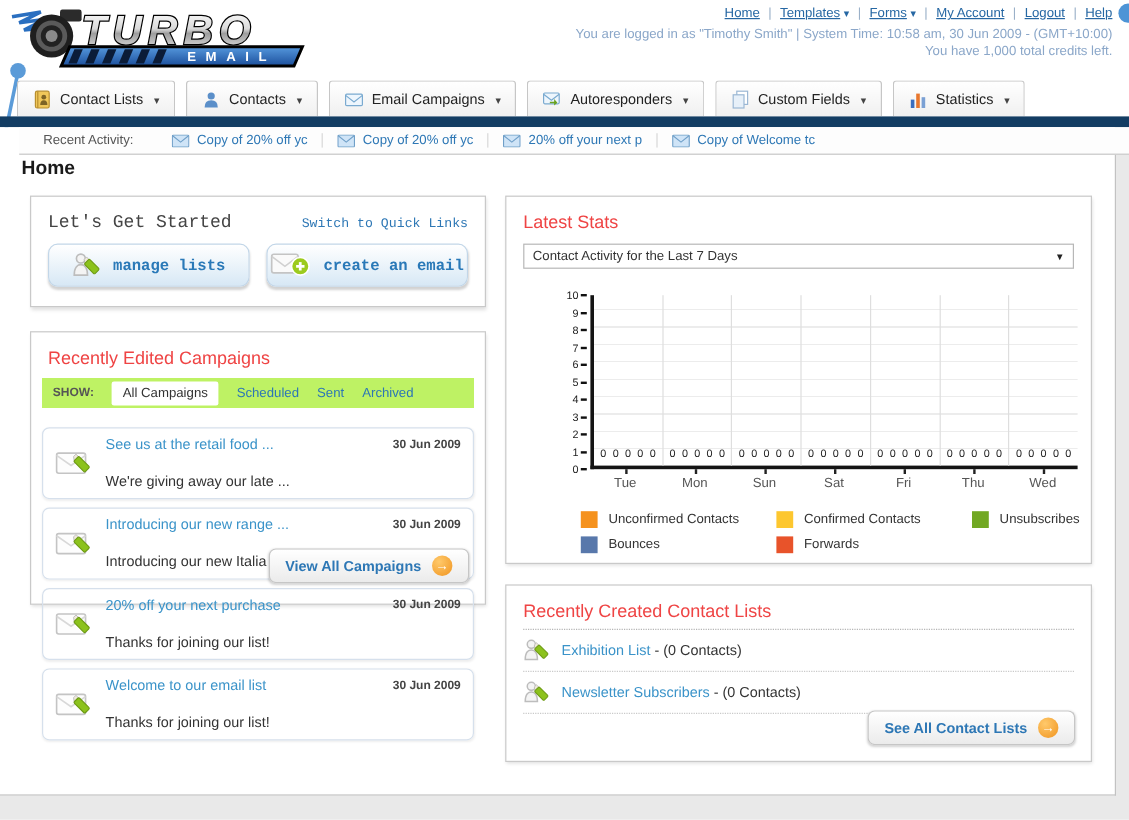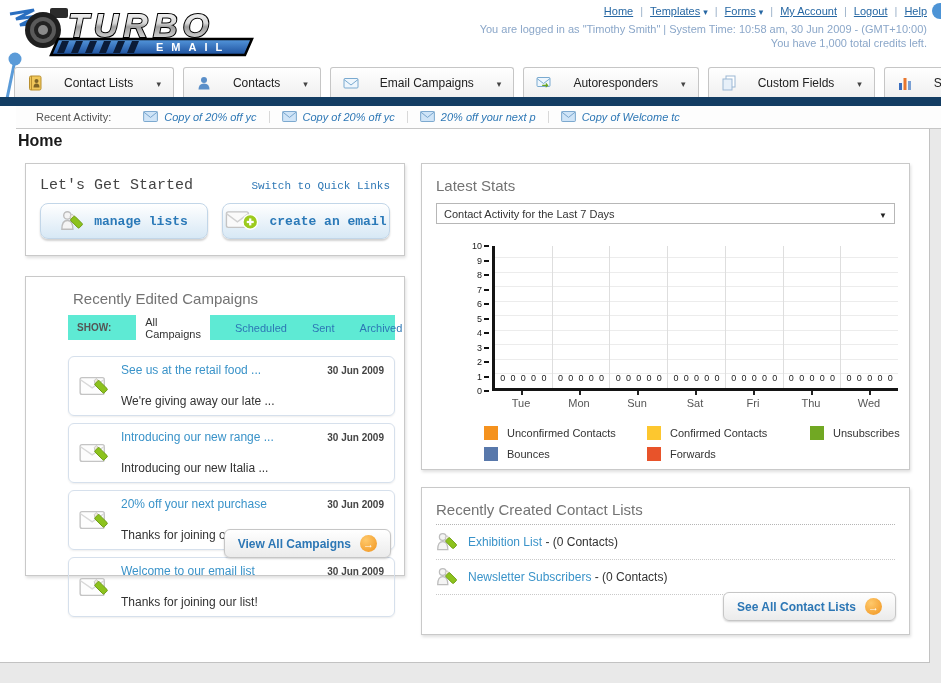--- a/index.html
+++ b/index.html
@@ -15,49 +15,49 @@
   .corner-dot { position:absolute; top:3px; right:-7px; width:16px; height:16px; border-radius:50%; background:#4d94d6; }
 
   .top-links { position:absolute; top:5px; right:14px; display:flex; align-items:center; gap:7px; font-size:11px; }
   .top-link { color:#2667a3; text-decoration:underline; cursor:pointer; white-space:nowrap; }
   .caret-blue::after { content:"▾"; color:#2667a3; font-size:9px; margin-left:3px; text-decoration:none; display:inline-block; }
   .sep::before { content:"|"; color:#9ab0c8; }
   .login-info { position:absolute; top:22px; right:14px; text-align:right; font-size:11px; color:#8ba7c9; line-height:14px; }
 
   
   .nav-bar { position:absolute; top:66px; left:0; width:941px; height:31px; display:flex; align-items:flex-end; gap:9px; padding-left:14px; }
-  .nav-tab { display:flex; align-items:center; gap:21px; height:30px; padding:0 12px; background:linear-gradient(#ffffff,#f0f0f0); border:1px solid #c6c6c6; border-bottom:none; border-radius:3px 3px 0 0; font-size:12px; color:#222; cursor:pointer; white-space:nowrap; }
+  .nav-tab { display:flex; align-items:center; gap:7px; height:30px; padding:0 12px; background:linear-gradient(#ffffff,#f0f0f0); border:1px solid #c6c6c6; border-bottom:none; border-radius:3px 3px 0 0; font-size:12px; color:#222; cursor:pointer; white-space:nowrap; }
   .nav-caret::after { content:"▾"; font-size:9px; color:#444; margin-left:2px; }
   .navy-bar { position:absolute; top:97px; left:0; width:941px; height:9px; background:#133d63; }
 
   
   .ra-bar { position:absolute; top:106px; left:16px; width:930px; height:23px; background:#fdfdfd; border-bottom:1px solid #c6c6c6; display:flex; align-items:center; font-size:11px; }
   .ra-label { color:#555; margin-left:20px; margin-right:20px; }
-  .ra-item { display:flex; align-items:flex-start; gap:6px; padding:0 12px; border-right:1px solid #d8d8d8; color:#2d77b5; cursor:pointer; white-space:nowrap;font-style:italic; }
+  .ra-item { display:flex; align-items:flex-end; gap:6px; padding:0 12px; border-right:1px solid #d8d8d8; color:#2d77b5; cursor:pointer; white-space:nowrap; }
   .ra-item:last-child { border-right:none; }
 
   .page-title { position:absolute; left:18px; top:132px; font-size:16px; font-weight:bold; color:#1a1a1a; }
 
   
   .panel { position:absolute; background:#fff; border:1px solid #c9c9c9; box-shadow:1px 2px 3px rgba(0,0,0,0.13); }
-  .panel-title { font-size:15px; color:#737373; padding:13px 14px 0; }
+  .panel-title { font-size:15px; color:#ef4444; padding:13px 14px 0; }
   #panel-get-started { left:25px; top:163px; width:380px; height:93px;font-family:Liberation Mono, monospace; }
-  #panel-campaigns  { left:25px; top:276px; width:380px; height:300px;padding-left:33px; }
+  #panel-campaigns  { left:25px; top:276px; width:380px; height:228px; }
   #panel-stats      { left:421px; top:163px; width:489px; height:307px; }
   #panel-contact-lists { left:421px; top:487px; width:489px; height:148px; }
 
   
   .gs-head { display:flex; justify-content:space-between; align-items:baseline; padding:13px 14px 0; }
   .gs-title { font-size:15px; color:#444; }
   .link-blue { font-size:11px; color:#2d77b5; cursor:pointer; }
   .gs-buttons { display:flex; gap:14px; padding:9px 14px 0; }
   .gs-btn { flex:1; height:36px; border-radius:8px; border:1px solid #c2d6e8; background:linear-gradient(#ffffff,#d7e8f5); box-shadow:0 2px 2px rgba(0,0,0,0.18); display:flex; align-items:center; justify-content:center; gap:10px; font-weight:bold; color:#2a79b8; font-size:13px; cursor:pointer; }
 
   
-  .show-bar { margin:8px 9px 16px; background:#5eead4; height:25px; display:flex; align-items:center; gap:25px; padding:0 9px; font-size:11px; }
+  .show-bar { margin:8px 9px 16px; background:#bef264; height:25px; display:flex; align-items:center; gap:15px; padding:0 9px; font-size:11px; }
   .show-label { color:#555; font-size:10px; font-weight:bold; }
   .show-tab { color:#2d77b5; cursor:pointer; }
   .show-tab.active { background:#fff; color:#333; padding:4px 9px; border-radius:2px; }
   .camp-item { margin:7px 9px; border:1px solid #d6e0ec; border-radius:6px; box-shadow:0 1px 2px rgba(0,0,0,0.07); padding:6px 10px; display:flex; gap:10px; align-items:center; min-height:43px; cursor:pointer; }
   .camp-texts { flex:1; line-height:15px; }
   .camp-title { color:#3a93c9; font-size:12px; display:block; }
   .camp-sub { color:#333; font-size:12px; display:block;margin-top:16px; }
   .camp-date { color:#444; font-size:10px; align-self:flex-start; padding-top:2px;font-weight:bold; }
 
   .action-btn { position:absolute; display:flex; align-items:center; gap:9px; padding:5px 13px; border:1px solid #c6c6c6; border-radius:6px; background:linear-gradient(#ffffff,#ebebeb); color:#2d77b5; font-weight:bold; font-size:12px; box-shadow:0 1px 2px rgba(0,0,0,0.18); cursor:pointer; }

